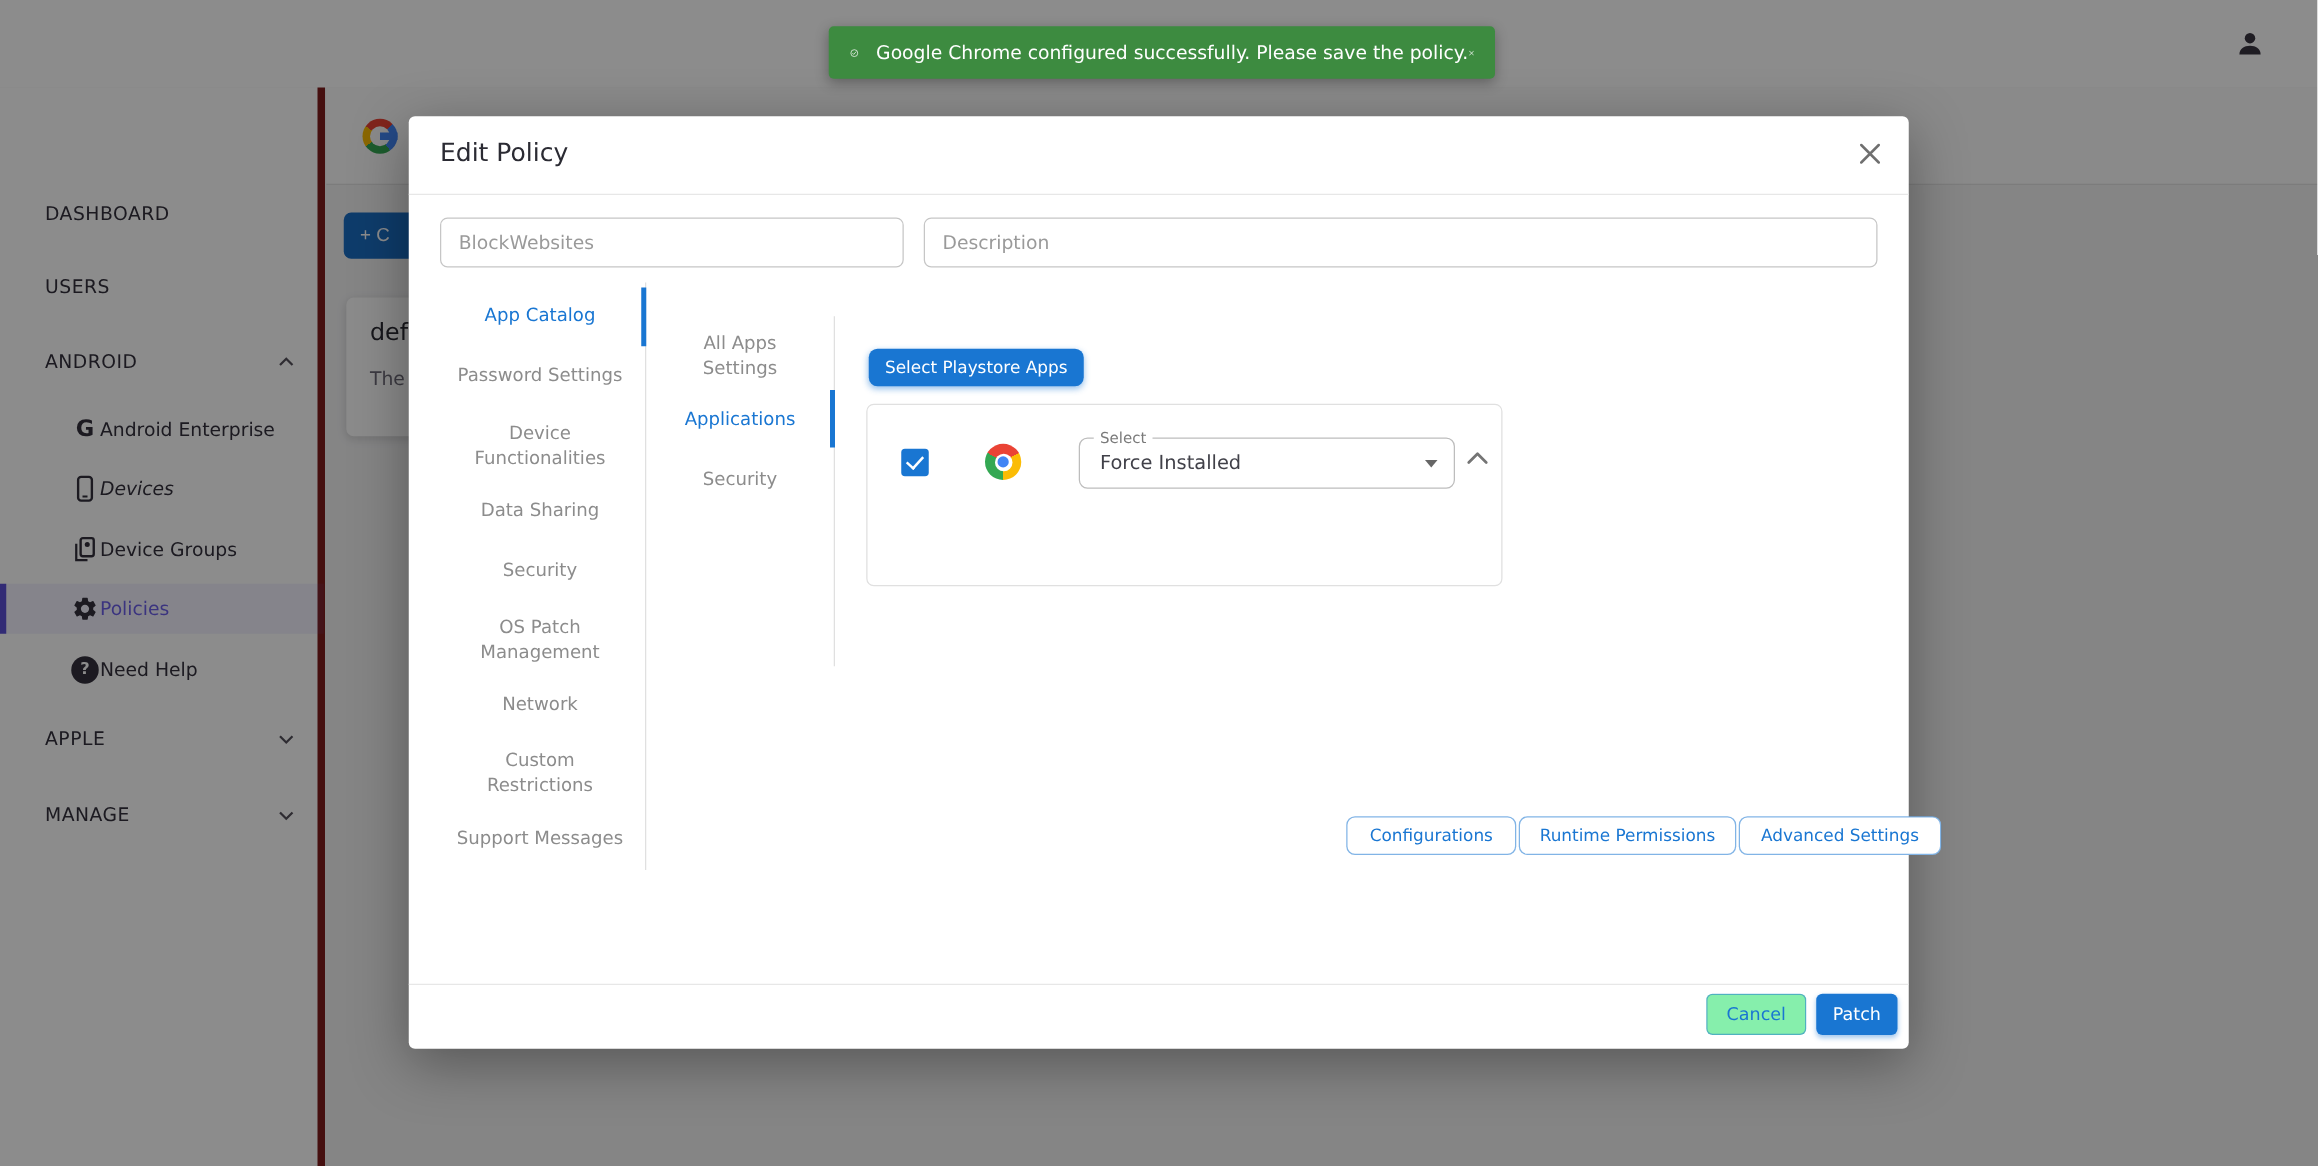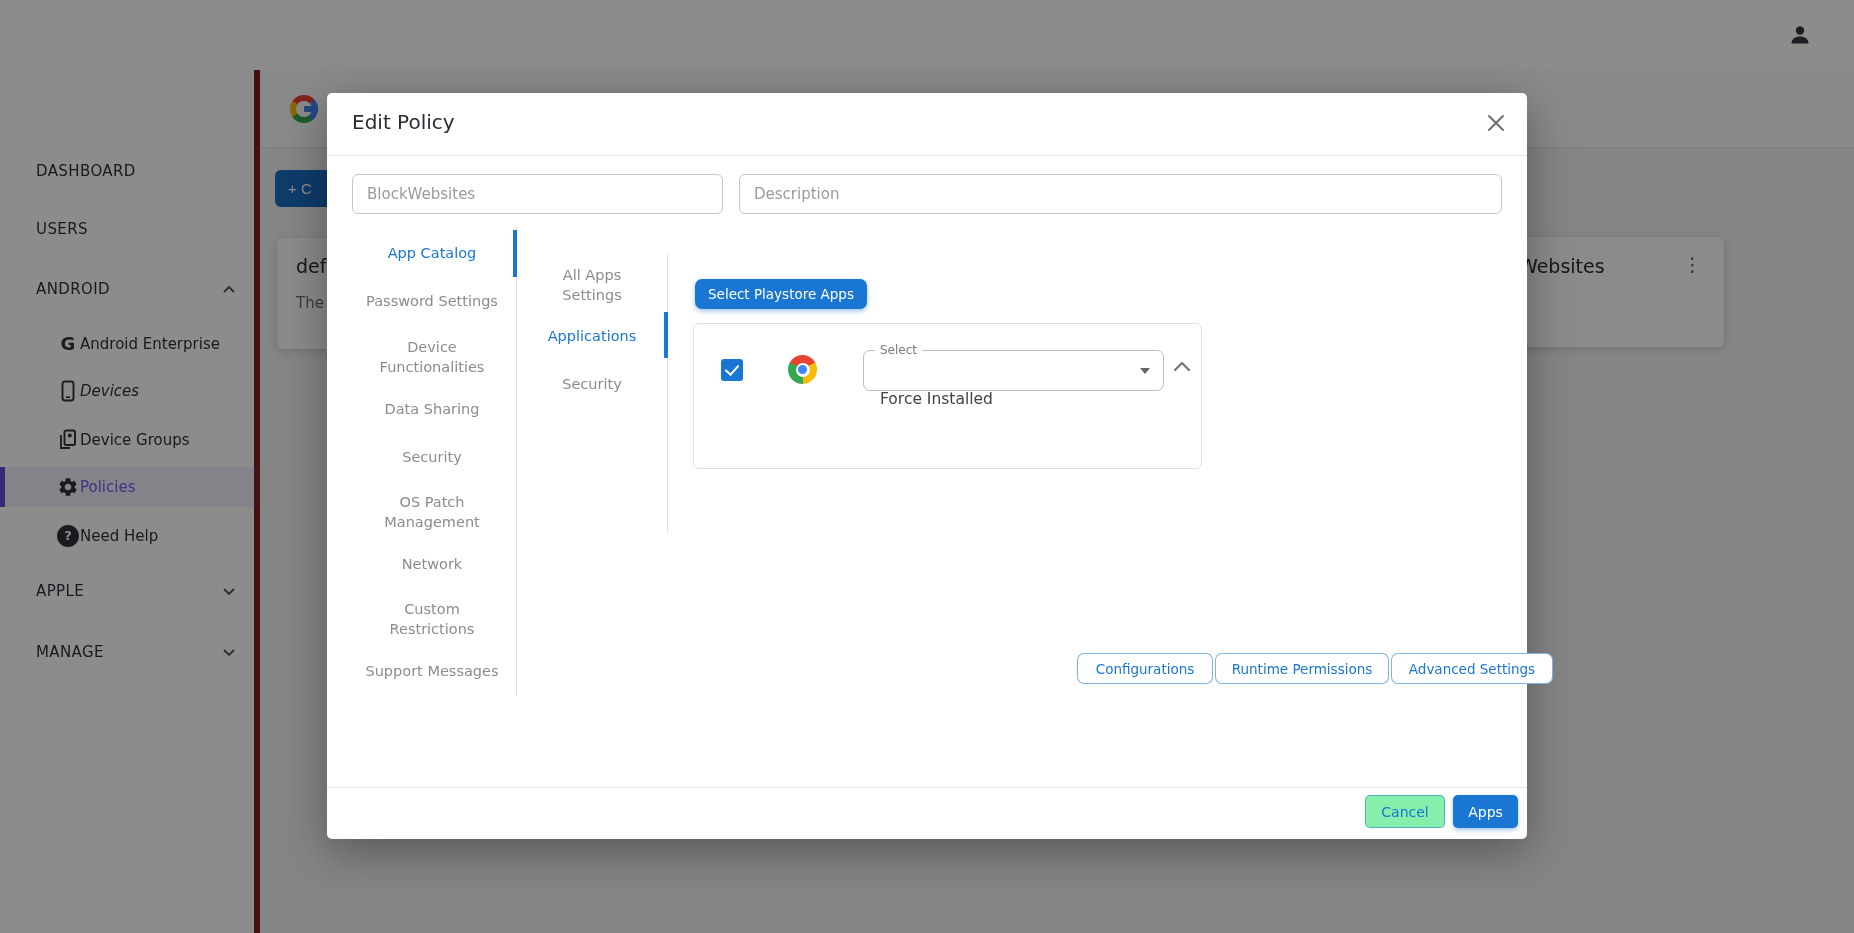--- a/index.html
+++ b/index.html
@@ -97,21 +97,21 @@
   .checkbox::after { content:""; position:absolute; left:7px; top:2.5px; width:6px; height:11px;
               border:solid #ffffff; border-width:0 2.6px 2.6px 0; transform:rotate(42deg); }
   .chrome-icon { position:absolute; left:94px; top:31px; width:29px; height:29px; border-radius:50%;
               background:conic-gradient(from -60deg,#ea4335 0 120deg,#fbbc05 120deg 240deg,#34a853 240deg 360deg); }
   .chrome-icon::before { content:""; position:absolute; inset:7.5px; background:#ffffff; border-radius:50%; }
   .chrome-icon::after { content:""; position:absolute; inset:10px; background:#4285f4; border-radius:50%; }
   .mui-select { position:absolute; left:169px; top:26px; width:301px; height:41px;
               border:1px solid #bdbdbd; border-radius:7px; cursor:pointer; background:#fff; }
   .mui-select .flt-label { position:absolute; left:11px; top:-8px; background:#ffffff; padding:0 5px;
               font-size:12px; color:#7a7a7a; line-height:14px; }
-  .mui-select .sel-value { position:absolute; left:16px; top:10px; font-size:15.5px; color:#414149; white-space:nowrap;margin-top:29px; }
+  .mui-select .sel-value { position:absolute; left:16px; top:10px; font-size:15.5px; color:#414149; white-space:nowrap; }
   .mui-select .sel-arrow { position:absolute; right:13px; top:17px; width:0; height:0;
               border-left:5.5px solid transparent; border-right:5.5px solid transparent; border-top:6px solid #666666; }
   .collapse-chevron { position:absolute; left:479px; top:37px; width:18px; height:11px; cursor:pointer; }
   .action-btn { position:absolute; top:329px; height:31px; background:#ffffff; color:#1976d2;
               border:1px solid rgba(25,118,210,0.55); border-radius:7px; font-size:13.5px;
               font-family:inherit; cursor:pointer; }
   .act-1 { left:383px; width:136px; }
   .act-2 { left:521px; width:174px; }
   .act-3 { left:697px; width:162px; }
 
@@ -191,27 +191,33 @@
   <div class="bg-toolbar">
     <div class="g-logo"></div>
   </div>
 
   <button class="create-btn">+ C</button>
 
   <div class="bg-card bg-card-left">
     <div class="card-title">def</div>
     <div class="card-body">The</div>
   </div>
-  <div class="bg-card bg-card-right">
-    <div class="card-title">Websites</div>
-    <span class="kebab-icon"></span>
-  </div>
 
   <div class="overlay"></div>
 
+  <div class="toast">
+    <svg width="23" height="23" viewBox="0 0 23 23">
+      <circle cx="11.5" cy="11.5" r="9.2" fill="none" stroke="#ffffff" stroke-width="1.9"></circle>
+      <path d="M7 12 l3 3 l6-7" fill="none" stroke="#ffffff" stroke-width="1.9" stroke-linecap="round" stroke-linejoin="round"></path>
+    </svg>
+    <span class="toast-msg">Google Chrome configured successfully. Please save the policy.</span>
+    <svg class="toast-close" viewBox="0 0 15 15">
+      <path d="M2 2 L13 13 M13 2 L2 13" stroke="#ffffff" stroke-width="2" stroke-linecap="round"></path>
+    </svg>
+  </div>
 
   <div class="modal">
     <div class="modal-title">Edit Policy</div>
     <svg class="modal-close" viewBox="0 0 22 22">
       <path d="M4 4 L18 18 M18 4 L4 18" stroke="#6f6f6f" stroke-width="2" stroke-linecap="round"></path>
     </svg>
     <div class="modal-hdr-line"></div>
 
     <input class="txt-input input-name" type="text" placeholder="BlockWebsites" style="">
     <input class="txt-input input-desc" type="text" placeholder="Description" style="">
@@ -251,16 +257,16 @@
       <svg class="collapse-chevron" viewBox="0 0 18 11">
         <polyline points="2,9 9,2 16,9" fill="none" stroke="#757575" stroke-width="2.2" stroke-linecap="round" stroke-linejoin="round"></polyline>
       </svg>
       <button class="action-btn act-1">Configurations</button>
       <button class="action-btn act-2">Runtime Permissions</button>
       <button class="action-btn act-3">Advanced Settings</button>
     </div>
 
     <div class="modal-footer-line"></div>
     <button class="cancel-btn">Cancel</button>
-    <button class="save-btn">Apps</button>
+    <button class="save-btn">Patch</button>
   </div>
 
 </div>
 
 </body></html>

